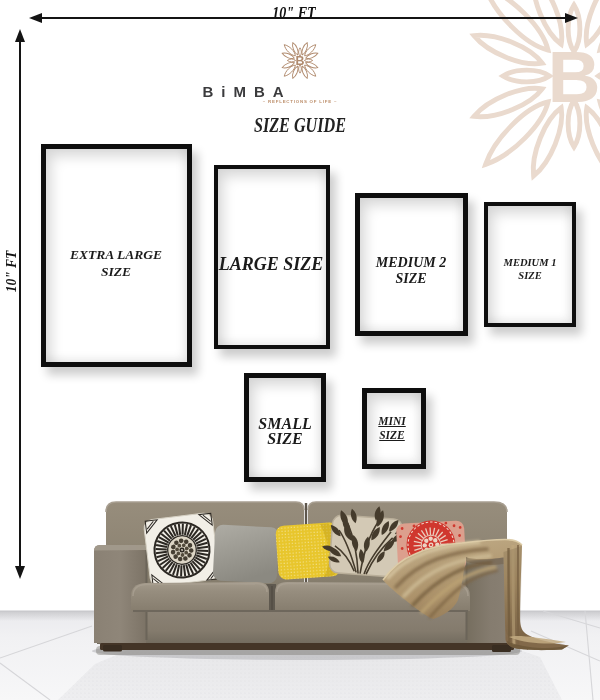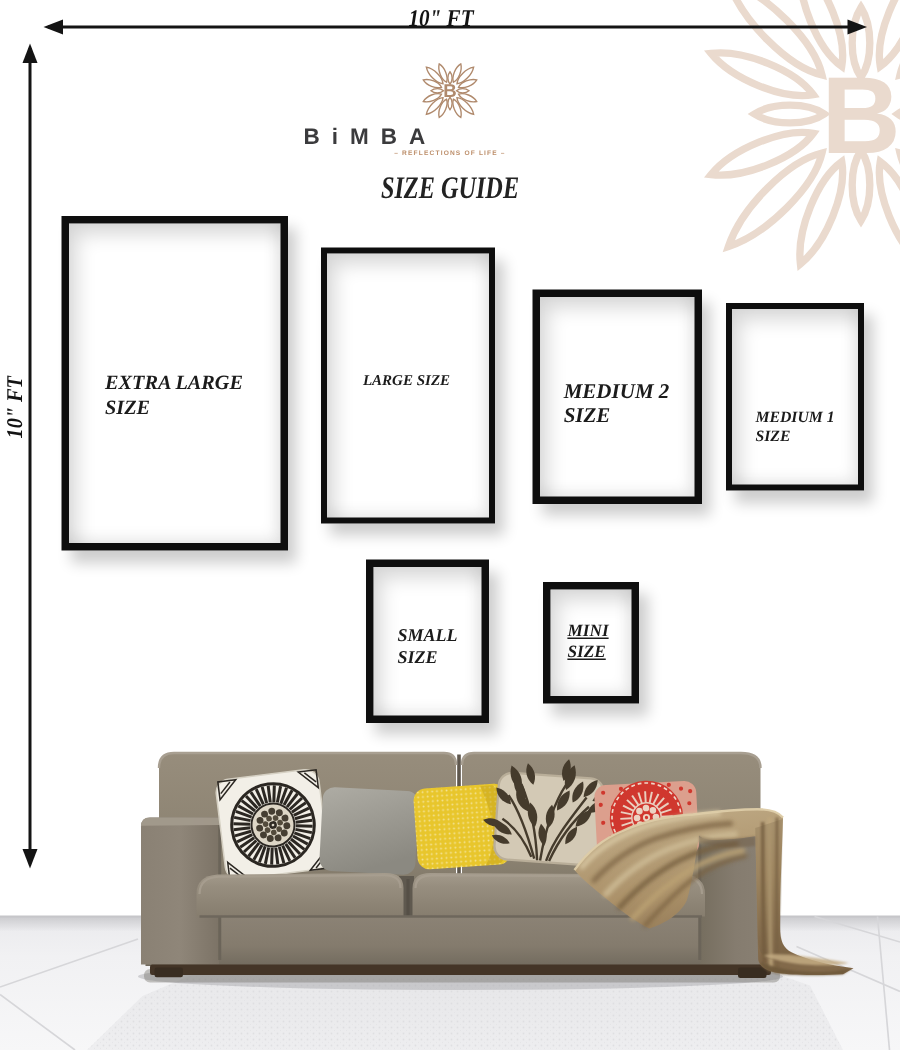--- a/index.html
+++ b/index.html
@@ -15,21 +15,21 @@
   .av{width:0;height:0;border-left:5px solid transparent;border-right:5px solid transparent;}
   .av.up  {left:15px;top:29px;border-bottom:13px solid #141414;}
   .av.down{left:15px;top:566px;border-top:13px solid #141414;}
   .toplabel{left:-6px;top:7px;width:600px;text-align:center;font-size:16px;color:#131313;transform:scaleX(0.88);line-height:11px;}
   .sidelabel{left:-18px;top:266px;width:58px;text-align:center;font-size:15px;color:#131313;
              transform:rotate(-90deg) scaleX(0.9);line-height:11px;}
   .frame{position:absolute;background:#fff;border:6px solid #0e0e0e;
          box-shadow:6px 8px 9px rgba(0,0,0,0.20),
                     inset 5px 7px 13px rgba(0,0,0,0.16),
                     inset -4px -4px 9px rgba(0,0,0,0.07);}
-  .flabel{position:absolute;transform:translate(-50%,-50%);color:#1b1b1b;
+  .flabel{position:absolute;transform:translate(-50%,-50%);text-align:center;color:#1b1b1b;
           white-space:nowrap;}
   .sizeguide{left:0;top:112.5px;width:600px;text-align:center;font-size:21px;letter-spacing:0;color:#222;transform:scaleX(0.77);}
   .bimba{left:0;top:83px;width:488px;text-align:center;font-size:15px;font-weight:bold;
          letter-spacing:8px;text-indent:6px;color:#3b3b3d;}
   .tagline{left:0;top:98.5px;width:600px;text-align:center;font-size:4.4px;letter-spacing:0.78px;
            color:#bd8f6b;font-weight:bold;}
 </style>
 </head>
 <body>
 <svg class="abs" style="left:0;top:0;" width="600" height="700" viewBox="0 0 600 700">
@@ -393,17 +393,17 @@
 <div class="abs bimba">BiMBA</div>
 <div class="abs tagline">– REFLECTIONS OF LIFE –</div>
 <div class="abs sizeguide serifbi">SIZE GUIDE</div>
 <div class="frame" style="left:41px;top:144px;width:141px;height:213px;border-width:5px;"></div>
 <div class="frame" style="left:214px;top:165px;width:107.5px;height:176px;border-width:4.5px;"></div>
 <div class="frame" style="left:355px;top:193px;width:103px;height:132.5px;border-width:5px;"></div>
 <div class="frame" style="left:484px;top:202px;width:83.5px;height:116.5px;border-width:4.5px;"></div>
 <div class="frame" style="left:244px;top:373px;width:72px;height:98.5px;border-width:5.5px;"></div>
 <div class="frame" style="left:362px;top:388px;width:53.5px;height:70.5px;border-width:5px;"></div>
 <div class="flabel serifbi" style="left:116px;top:263px;font-size:13.5px;line-height:17px;">EXTRA LARGE<br>SIZE</div>
-<div class="flabel serifbi" style="left:271px;top:254px;font-size:10px;">LARGE SIZE</div>
+<div class="flabel serifbi" style="left:271px;top:264px;font-size:18px;">LARGE SIZE</div>
 <div class="flabel serifbi" style="left:411px;top:270px;font-size:14px;line-height:15.5px;">MEDIUM 2<br>SIZE</div>
-<div class="flabel serifbi" style="left:530px;top:268.5px;font-size:10.5px;line-height:13px;margin-top:16px;">MEDIUM 1<br>SIZE</div>
-<div class="flabel serifbi" style="left:285px;top:431px;font-size:12px;line-height:15px;">SMALL<br>SIZE</div>
+<div class="flabel serifbi" style="left:530px;top:268.5px;font-size:10.5px;line-height:13px;">MEDIUM 1<br>SIZE</div>
+<div class="flabel serifbi" style="left:285px;top:431px;font-size:16px;line-height:15px;">SMALL<br>SIZE</div>
 <div class="flabel serifbi" style="left:392px;top:428px;font-size:11.5px;line-height:14px;text-decoration:underline;">MINI<br>SIZE</div>
 
 </body></html>

